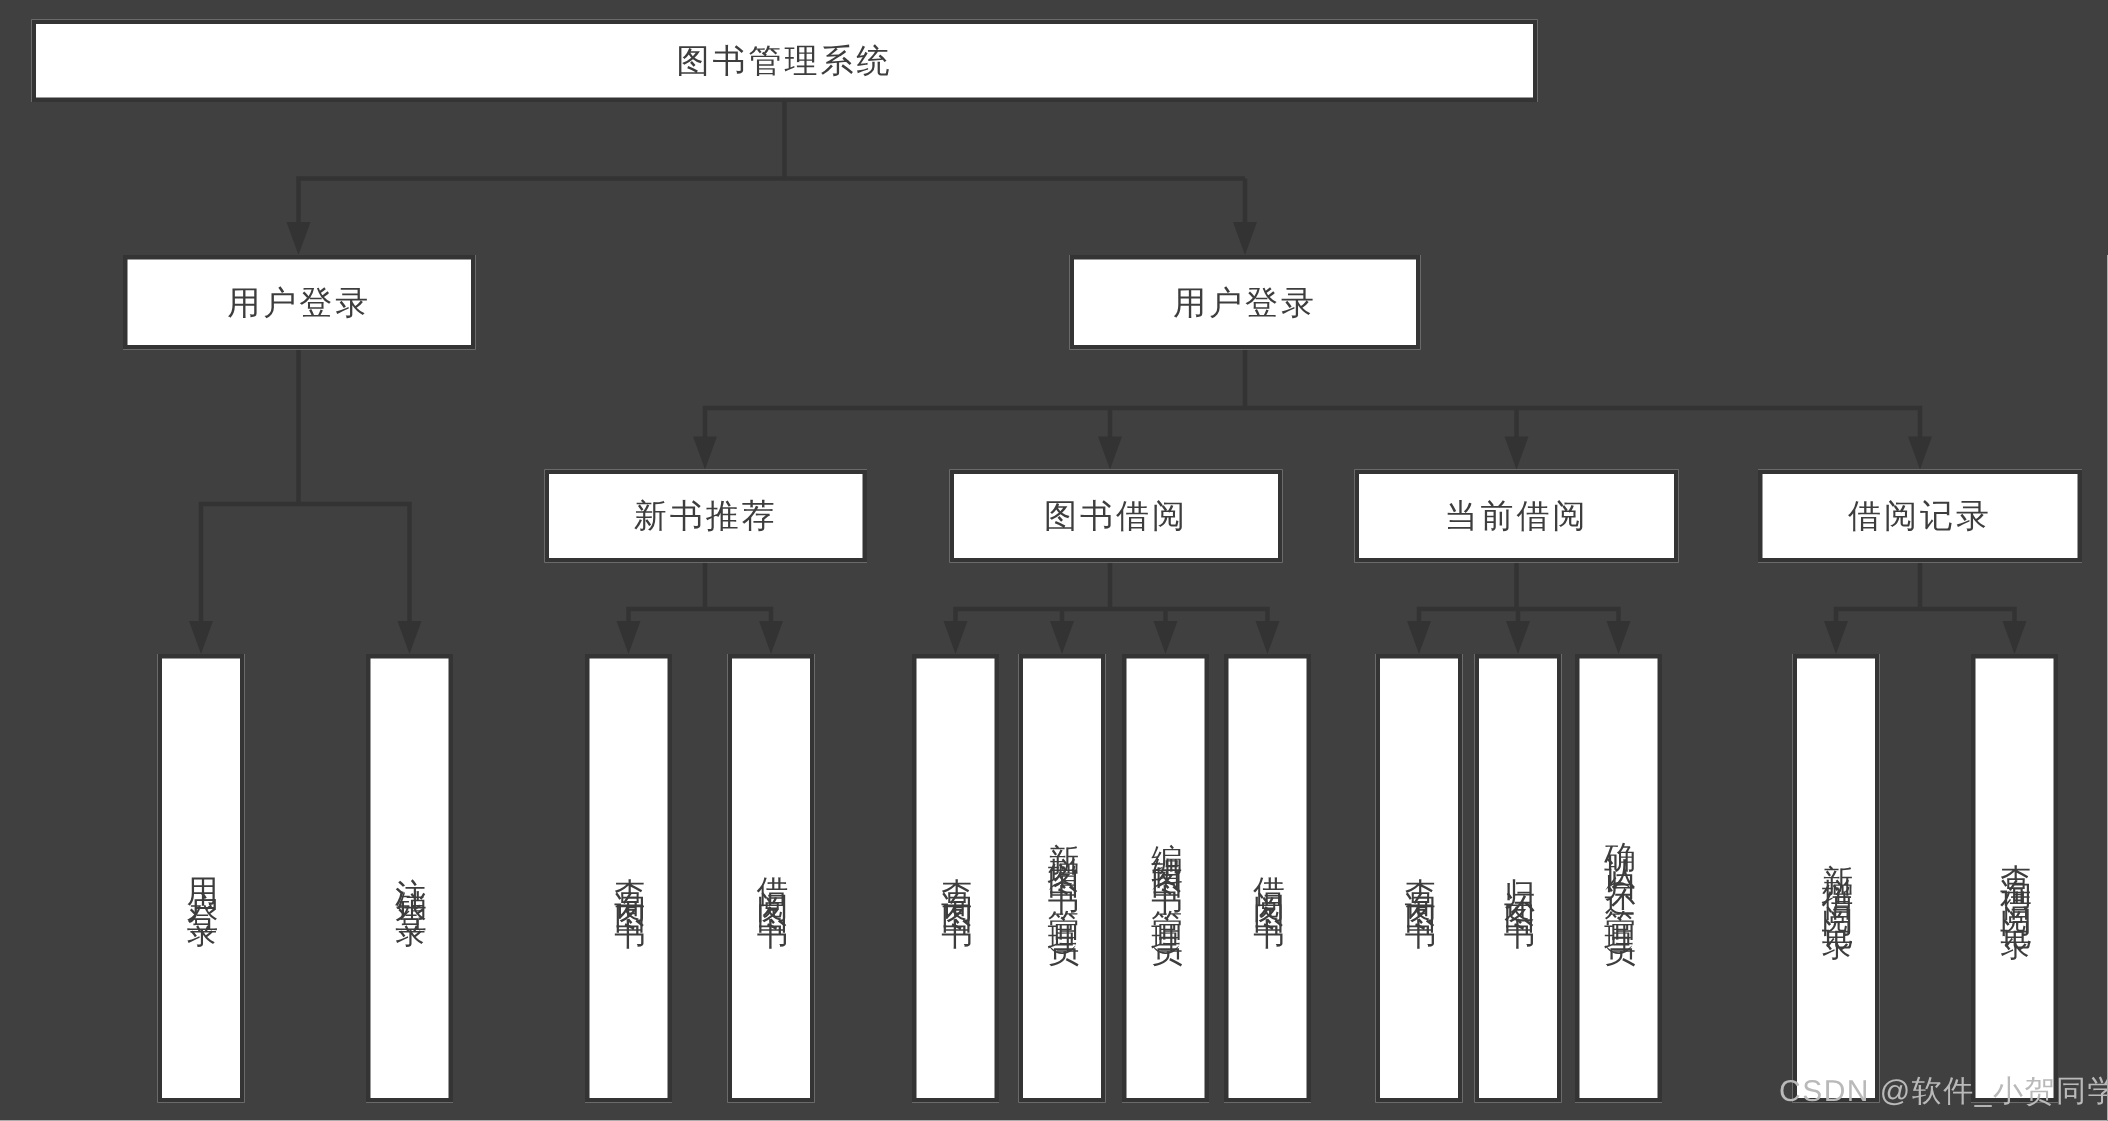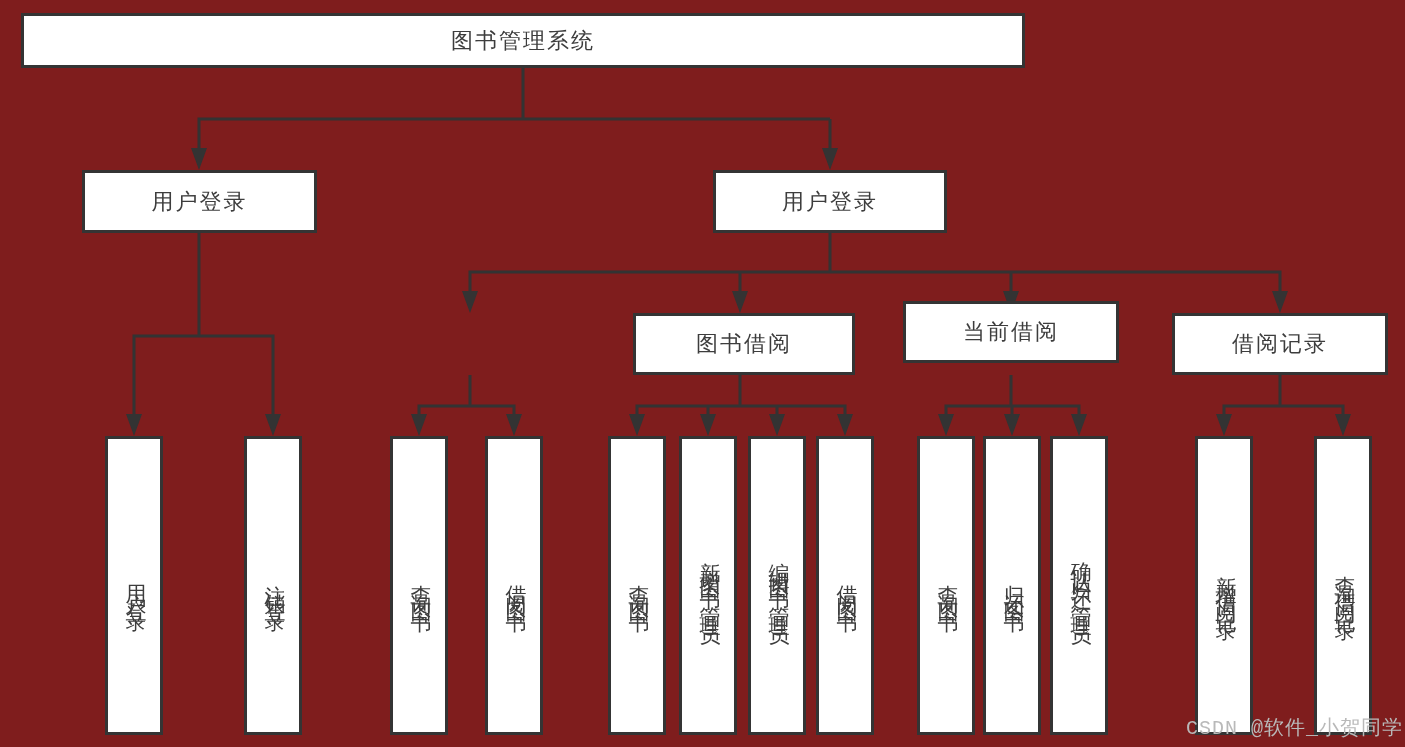--- a/index.html
+++ b/index.html
@@ -1,20 +1,20 @@
 <!DOCTYPE html>
 <html><head>
 <meta charset="utf-8">
 <style>
   html,body{margin:0;padding:0;background:#ffffff;}
   .canvas{
     position:relative;
     width:1405px;height:747px;
-    background:#7f1d1d;
-    font-family:Liberation Mono, monospace;
+    background:#404040;
+    font-family:Liberation Sans, sans-serif;
     overflow:hidden;
   }
   .connectors{position:absolute;left:0;top:0;width:1405px;height:747px;}
   .box{
     position:absolute;
     box-sizing:border-box;
     border:3px solid #343434;
     background:#ffffff;
     display:flex;
     align-items:center;
@@ -92,24 +92,27 @@
     <span>图书管理系统</span>
   </div>
 
   <div class="box hlabel" style="left:82px;top:170px;width:235px;height:63px;">
     <span>用户登录</span>
   </div>
   <div class="box hlabel" style="left:713px;top:170px;width:234px;height:63px;">
     <span>用户登录</span>
   </div>
 
+  <div class="box hlabel" style="left:363px;top:313px;width:215px;height:62px;">
+    <span>新书推荐</span>
+  </div>
   <div class="box hlabel" style="left:633px;top:313px;width:222px;height:62px;">
     <span>图书借阅</span>
   </div>
-  <div class="box hlabel" style="left:903px;top:301px;width:216px;height:62px;">
+  <div class="box hlabel" style="left:903px;top:313px;width:216px;height:62px;">
     <span>当前借阅</span>
   </div>
   <div class="box hlabel" style="left:1172px;top:313px;width:216px;height:62px;">
     <span>借阅记录</span>
   </div>
 
   <div class="box vbox" style="left:105px;top:436px;width:58px;height:299px;">
     <span>用户登录</span>
   </div>
   <div class="box vbox" style="left:244px;top:436px;width:58px;height:299px;">

